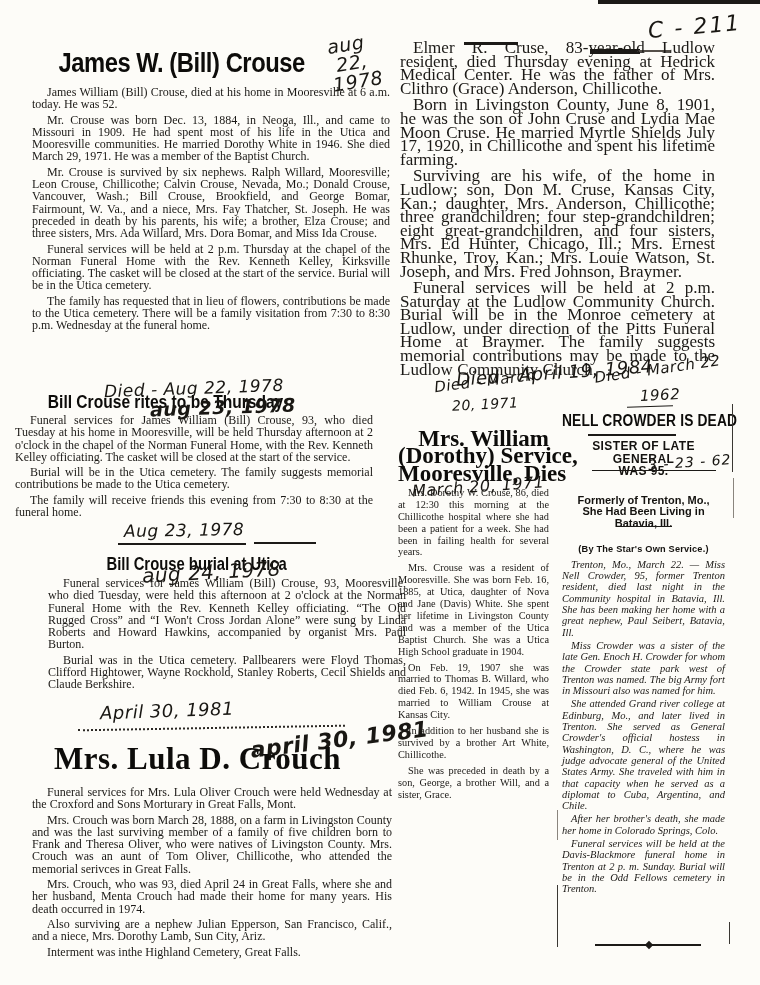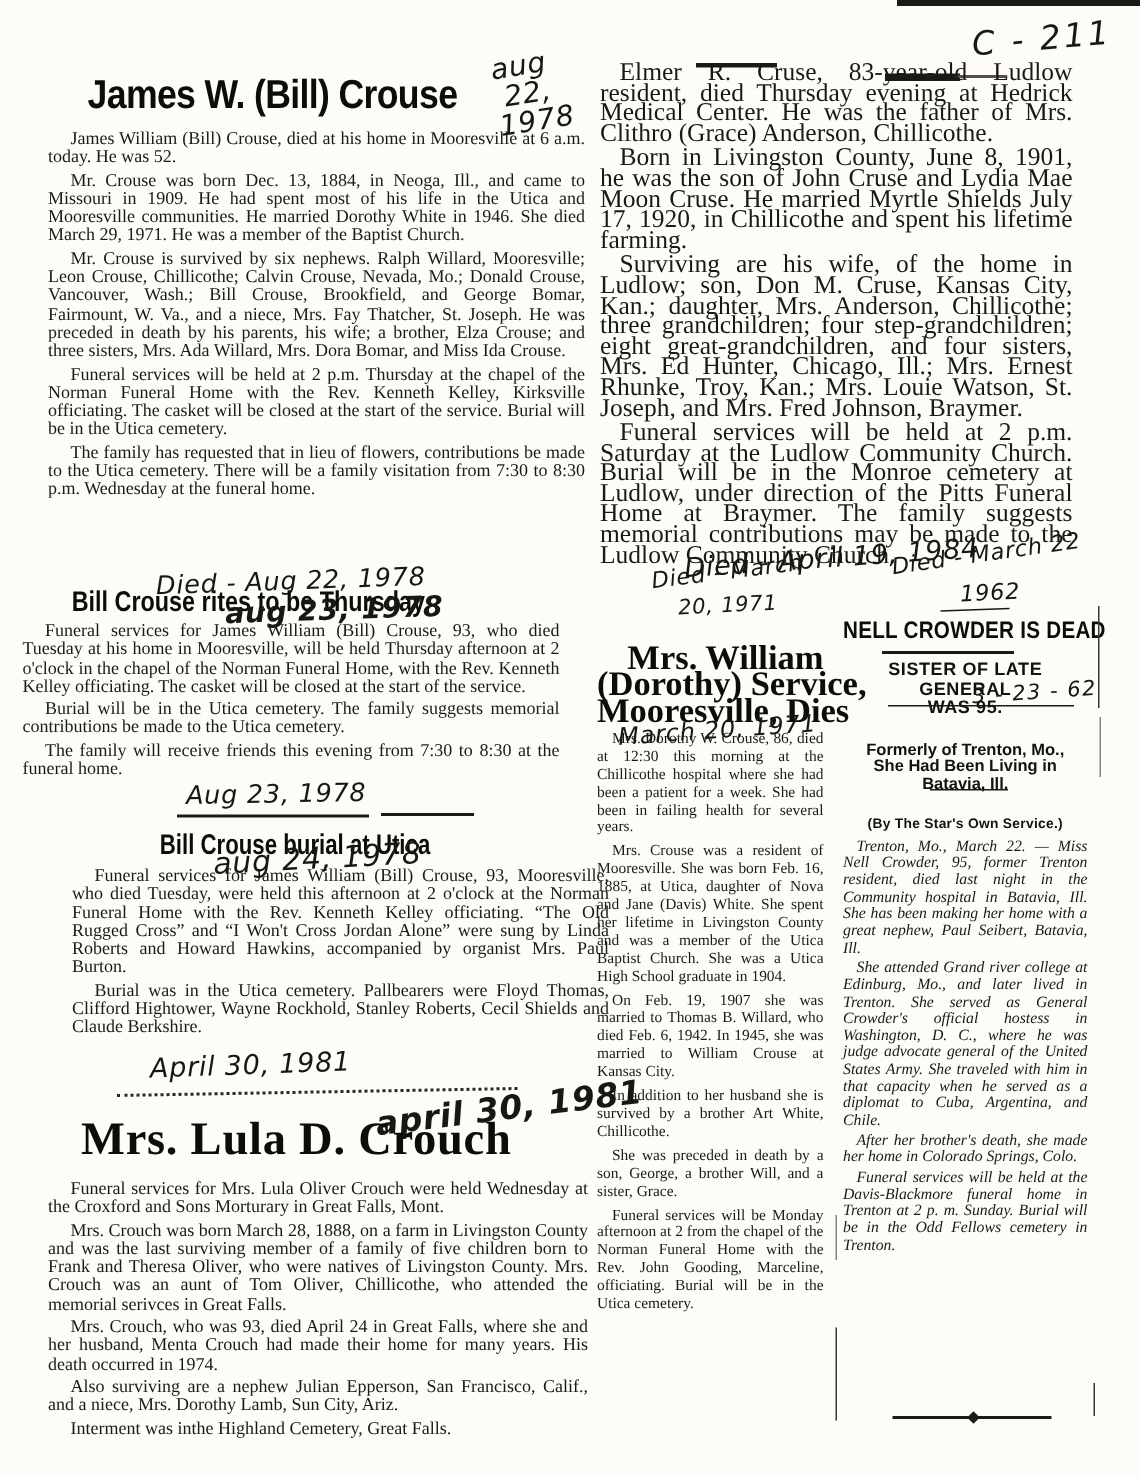--- a/index.html
+++ b/index.html
@@ -135,39 +135,39 @@
       <div>Mrs. William</div>
       <div>(Dorothy) Service,</div>
       <div>Mooresville, Dies</div>
     </div>
     <div class="body b-dorothy" style="margin-top:5px;">
       <p>Mrs. Dorothy W. Crouse, 86, died at 12:30 this morning at the Chillicothe hospital where she had been a patient for a week. She had been in failing health for several years.</p>
       <p>Mrs. Crouse was a resident of Mooresville. She was born Feb. 16, 1885, at Utica, daughter of Nova and Jane (Davis) White. She spent her lifetime in Livingston County and was a member of the Utica Baptist Church. She was a Utica High School graduate in 1904.</p>
       <p>On Feb. 19, 1907 she was married to Thomas B. Willard, who died Feb. 6, 1942. In 1945, she was married to William Crouse at Kansas City.</p>
       <p>In addition to her husband she is survived by a brother Art White, Chillicothe.</p>
       <p>She was preceded in death by a son, George, a brother Will, and a sister, Grace.</p>
-      <p>Funeral services will be Monday afternoon at 2 from the chapel of the Norman Funeral Home with the Rev. John Gooding, Marceline, officiating. Burial will be in the Utica cemetery.</p>
     </div>
   </section>
   <div class="hand" style="left:412px;top:477px;font-size:16px;transform:rotate(-4deg);">March 20, 1971</div>
 
   <section class="art" style="left:562px;top:412px;width:163px;">
     <h2 class="head-sans hl-nell">NELL CROWDER IS DEAD</h2>
     <div class="subhead sub1" style="margin-top:11px;">
       <div>SISTER OF LATE GENERAL</div>
       <div>WAS 95.</div>
     </div>
     <div class="subhead sub2" style="margin-top:17px;">
       <div>Formerly of Trenton, Mo.,</div>
       <div>She Had Been Living in</div>
       <div>Batavia, Ill.</div>
     </div>
     <div class="subhead byline" style="margin-top:14px;text-align:center;">(By The Star's Own Service.)</div>
     <div class="body b-nell" style="margin-top:5px;">
       <p>Trenton, Mo., March 22. — Miss Nell Crowder, 95, former Trenton resident, died last night in the Community hospital in Batavia, Ill. She has been making her home with a great nephew, Paul Seibert, Batavia, Ill.</p>
+      <p>Miss Crowder was a sister of the late Gen. Enoch H. Crowder for whom the Crowder state park west of Trenton was named. The big Army fort in Missouri also was named for him.</p>
       <p>She attended Grand river college at Edinburg, Mo., and later lived in Trenton. She served as General Crowder's official hostess in Washington, D. C., where he was judge advocate general of the United States Army. She traveled with him in that capacity when he served as a diplomat to Cuba, Argentina, and Chile.</p>
       <p>After her brother's death, she made her home in Colorado Springs, Colo.</p>
       <p>Funeral services will be held at the Davis-Blackmore funeral home in Trenton at 2 p. m. Sunday. Burial will be in the Odd Fellows cemetery in Trenton.</p>
     </div>
   </section>
 
   <div class="hand" style="left:648px;top:454px;font-size:14px;letter-spacing:1px;transform:rotate(-4deg);">3 - 23 - 62</div>
 
   <div class="rule" style="left:588px;top:434px;width:88px;height:1.5px;"></div>
   <div class="rule" style="left:592px;top:470px;width:124px;height:1.3px;"></div>

